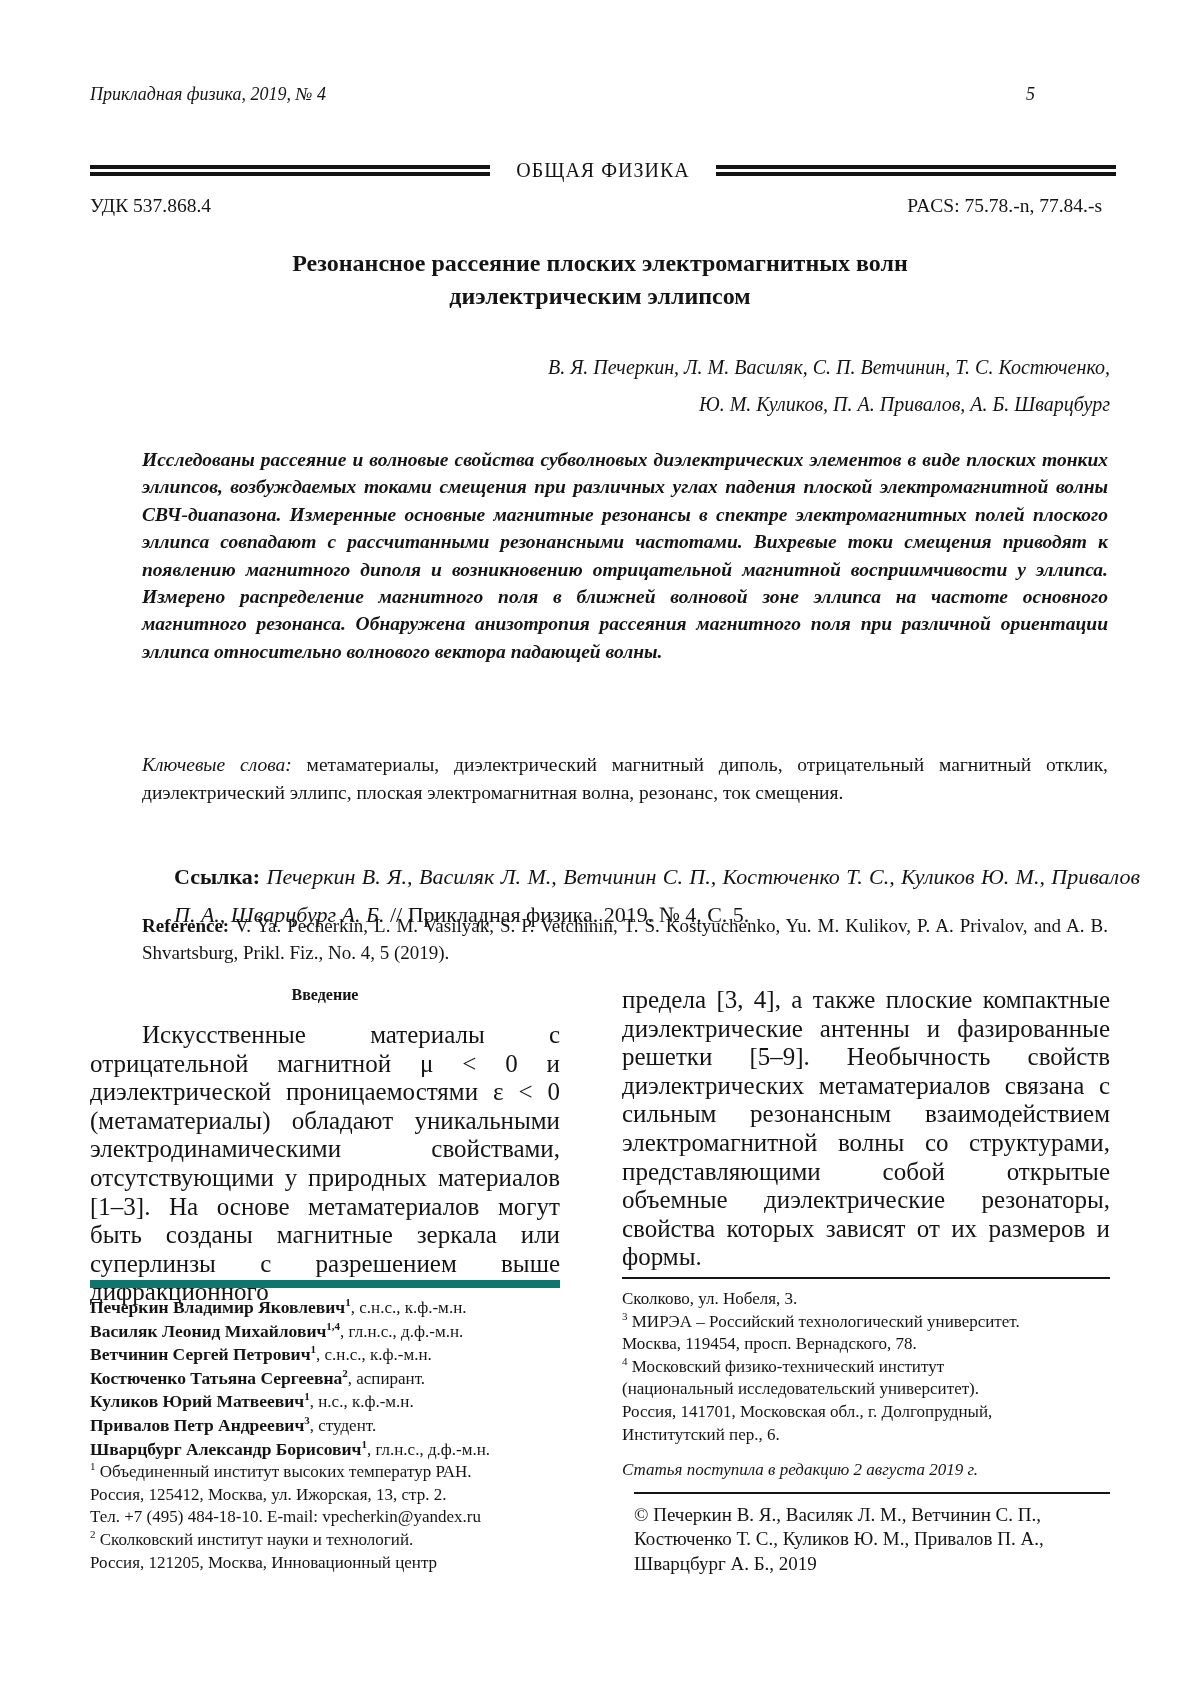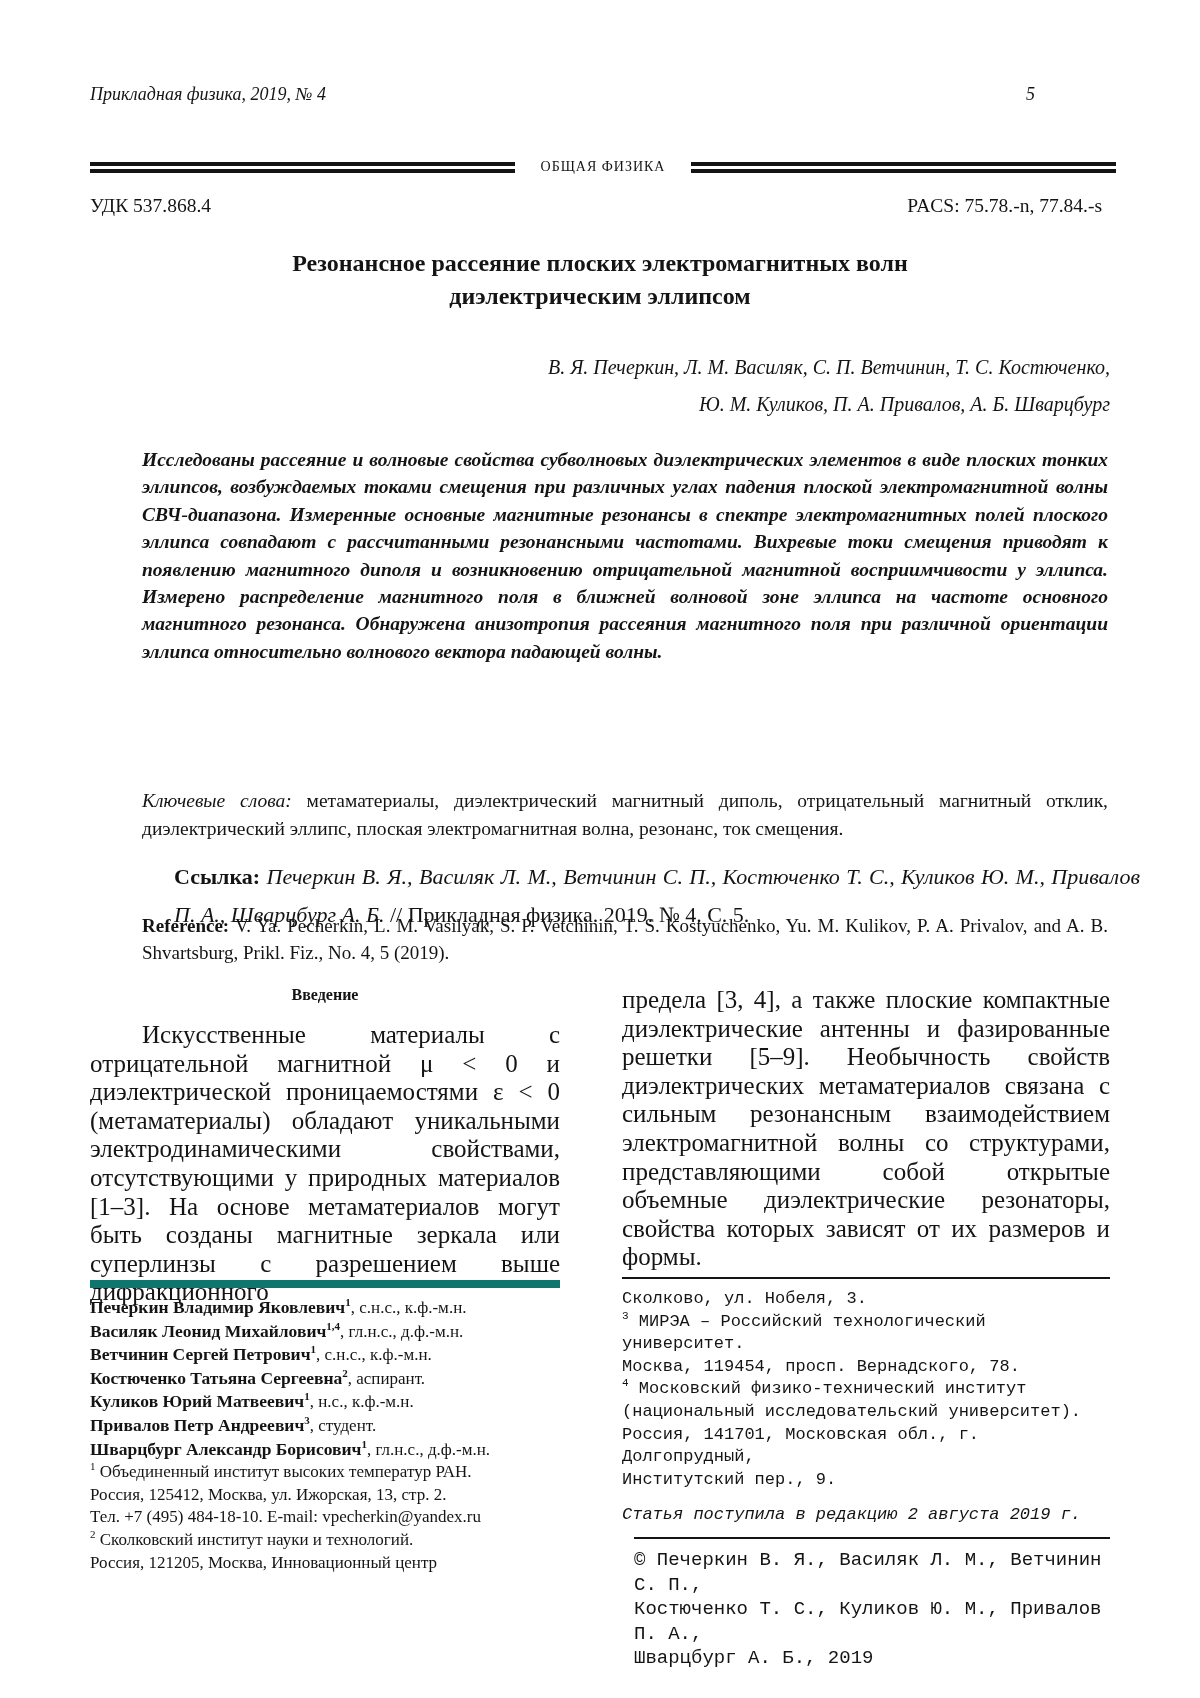--- a/index.html
+++ b/index.html
@@ -10,45 +10,45 @@
     color:#141414;
     position:relative;
     -webkit-font-smoothing:antialiased;
   }
   .page { position:absolute; inset:0; width:1200px; height:1698px; background:#fff; overflow:hidden; }
 
   .hdr-row { position:absolute; left:90px; top:84px; width:945px; display:flex; justify-content:space-between; font-style:italic; font-size:18px; }
 
   .banner { position:absolute; left:90px; top:159px; width:1026px; display:flex; align-items:center; gap:26px; }
   .dbl-rule { flex:1 1 auto; height:11px; border-top:4px solid #141414; border-bottom:4px solid #141414; box-sizing:border-box; }
-  .banner-text { font-size:14px; letter-spacing:1px; white-space:nowrap;text-align:center; }
+  .banner-text { font-size:20px; letter-spacing:1px; white-space:nowrap;text-align:center; }
 
   .udc-row { position:absolute; left:90px; top:195px; width:1012px; display:flex; justify-content:space-between; font-size:19.5px; }
 
   .title { position:absolute; left:90px; top:247px; width:1020px; text-align:center; font-weight:bold; font-size:24px; line-height:33px; }
   .authors { position:absolute; left:90px; top:349px; width:1020px; text-align:right; font-style:italic; font-size:20px; line-height:37px; }
 
   .abstract { position:absolute; left:142px; top:446px; width:966px; font-weight:bold; font-style:italic; font-size:19.5px; line-height:27.4px; text-align:justify; }
 
-  .keywords { position:absolute; left:142px; top:751px; width:966px; font-size:19.5px; line-height:27.5px; text-align:justify;margin-top:36px; }
+  .keywords { position:absolute; left:142px; top:751px; width:966px; font-size:19.5px; line-height:27.5px; text-align:justify; }
   .kw-label { font-style:italic; }
 
   .cite-ru { position:absolute; left:142px; top:858px; width:966px; font-size:22px; line-height:38px; text-align:justify;margin-left:32px; }
   .cite-en { position:absolute; left:142px; top:912px; width:966px; font-size:19px; line-height:27px; text-align:justify; }
   .cite-label { font-weight:bold; }
   .cite-authors { font-style:italic; }
 
   .col-left  { position:absolute; left:90px;  top:986px; width:470px; }
   .col-right { position:absolute; left:622px; top:986px; width:488px; }
   .intro-h { text-align:center; font-weight:bold; font-size:16px; margin:0 0 17px 0; }
   .body-p { font-size:25px; line-height:28.6px; text-align:justify; margin:0; }
   .indent { text-indent:52px; }
 
   .fn-left  { position:absolute; left:90px;  top:1280px; width:470px; border-top:8px solid #0f766e; padding-top:8px; font-size:17px; line-height:22.6px; }
-  .fn-right { position:absolute; left:622px; top:1277px; width:488px; border-top:2px solid #141414; padding-top:9px; font-size:17px; line-height:22.6px;font-family:Liberation Mono, monospace; }
+  .fn-right { position:absolute; left:622px; top:1277px; width:488px; border-top:2px solid #141414; padding-top:9px; font-size:17px; line-height:22.6px; }
   .fn-line b { font-size:17.5px; }
   sup { font-size:11px; line-height:0; }
 
   .received { font-style:italic; margin-top:13px; font-size:17px; }
   .copyright { border-top:2px solid #141414; margin-top:10px; padding-top:9px; font-size:19px; line-height:24.6px;margin-left:12px; }
 </style>
 </head>
 <body>
 
 <div class="page">
@@ -124,21 +124,21 @@
   </div>
 
   <div class="fn-right">
     <div>
         <div class="fn-line">Сколково, ул. Нобеля, 3.</div>
         <div class="fn-line"><sup>3</sup> МИРЭА – Российский технологический университет.</div>
         <div class="fn-line">Москва, 119454, просп. Вернадского, 78.</div>
         <div class="fn-line"><sup>4</sup> Московский физико-технический институт</div>
         <div class="fn-line">(национальный исследовательский университет).</div>
         <div class="fn-line">Россия, 141701, Московская обл., г. Долгопрудный,</div>
-        <div class="fn-line">Институтский пер., 9.</div>
+        <div class="fn-line">Институтский пер., 6.</div>
       </div>
     <div class="received">Статья поступила в редакцию 2 августа 2019 г.</div>
     <div class="copyright">
         <div class="copy-line">© Печеркин В. Я., Василяк Л. М., Ветчинин С. П.,</div>
         <div class="copy-line">Костюченко Т. С., Куликов Ю. М., Привалов П. А.,</div>
         <div class="copy-line">Шварцбург А. Б., 2019</div>
       </div>
   </div>
 
 </div>

